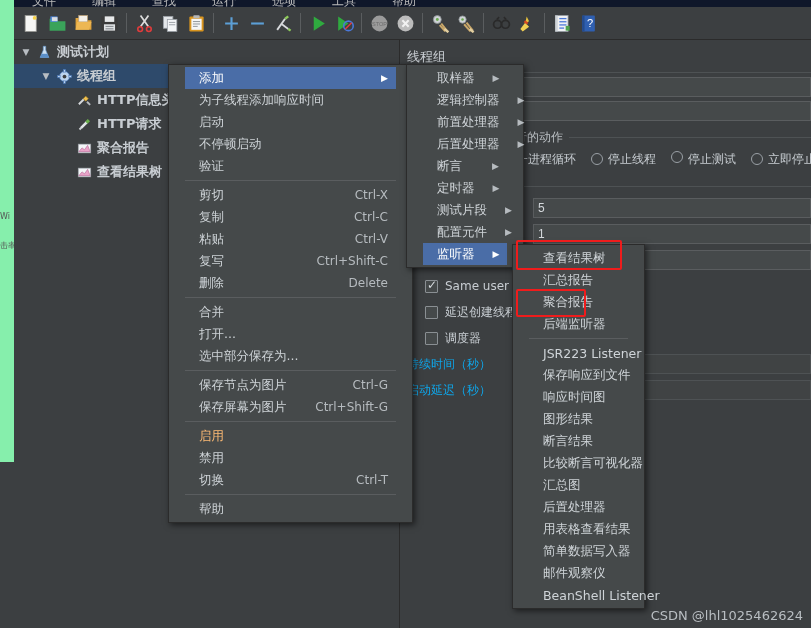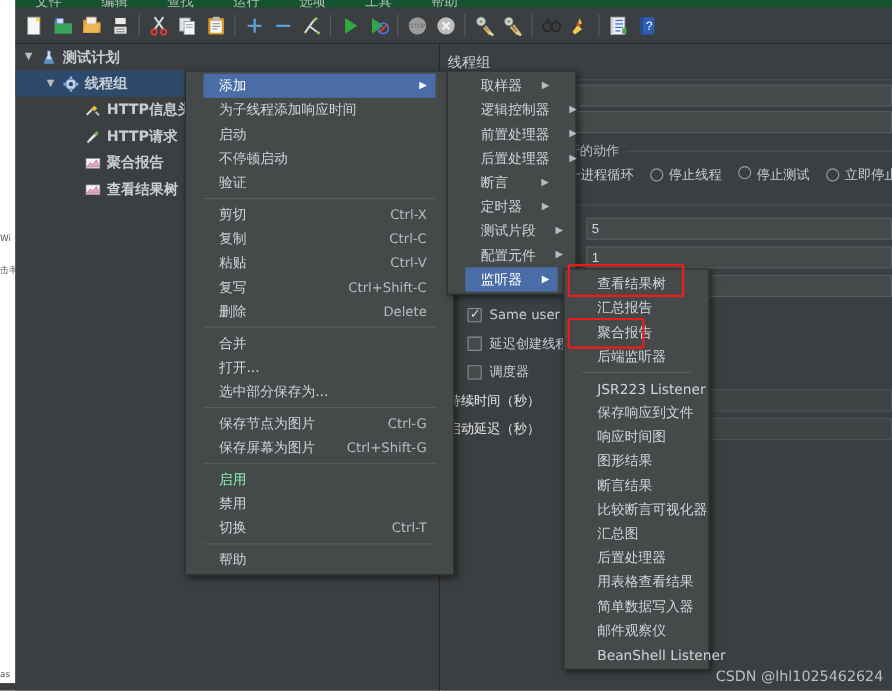--- a/index.html
+++ b/index.html
@@ -12,37 +12,37 @@
   #app {
     position: relative;
     width: 811px; height: 628px;
     background: #3c3f41;
     overflow: hidden;
   }
 
   
   .bg-sliver {
     position: absolute; left: 0; top: 0;
-    width: 14px; height: 621px;
-    background: #ffffff;
+    width: 14px; height: 462px;
+    background: #86efac;
     overflow: hidden;
   }
   .bg-sliver .sliver-txt {
     position: absolute;
     font-size: 8px; color: #555;
     font-family: "DejaVu Sans", sans-serif;
     white-space: nowrap;
     left: 0;
   }
 
   
   .menubar {
     position: absolute; left: 14px; top: 0;
     width: 797px; height: 7px;
-    background: #14532d;
+    background: #0f172a;
     overflow: hidden;
   }
   .menubar .mb-item {
     position: absolute; top: -7px;
     font-size: 12px; color: #bbbbbb;
     white-space: nowrap;
   }
 
   
   .toolbar {
@@ -120,21 +120,21 @@
   }
   .radio {
     width: 12px; height: 12px; border-radius: 50%;
     border: 1.5px solid #9aa0a6; background: #3c3f41; flex: none;
   }
   .lbl-row {
     display: flex; align-items: center; height: 26px;
     font-size: 12px; padding-left: 6px; gap: 6px;
   }
   .lbl-row .lname { width: 120px; flex: none; color: #c8cdd2; }
-  .lbl-row.dim .lname { color: #e5e5e5; }
+  .lbl-row.dim .lname { color: #0ea5e9; }
   .sm-input {
     flex: 1; height: 20px;
     background: #45494a; border: 1px solid #5a5d5f;
     color: #d4d8dc; font-size: 12px; padding: 0 4px;
   }
   .sm-input.dis { background: #404344; color: #7d8185; border-color: #4e5254; }
   .chk-row {
     display: flex; align-items: center; gap: 7px;
     font-size: 12px; padding-left: 24px; height: 26px;
     color: #c8cdd2; white-space: nowrap;
@@ -158,21 +158,21 @@
     padding: 2px 16px;
     z-index: 30;
   }
   .mi {
     display: flex; align-items: center;
     height: 22px; padding: 0 8px 0 14px;
     font-size: 12.5px; color: #cfd4d8;
     white-space: nowrap; position: relative;
   }
   .mi.hi { background: #4a6da7; color: #ffffff; }
-  .mi.dis { color: #86efac; }
+  .mi.dis { color: #fdba74; }
   .mi .accel {
     margin-left: auto; padding-left: 26px;
     color: #b6bbbf; font-size: 12px;
   }
   .mi .arrow {
     margin-left: auto; padding-left: 18px;
     font-size: 9px; color: #b6bbbf;
   }
   .mi.hi .arrow { color: #ffffff; }
   .msep { height: 1px; background: #5a5d5f; margin: 3px 0; }

